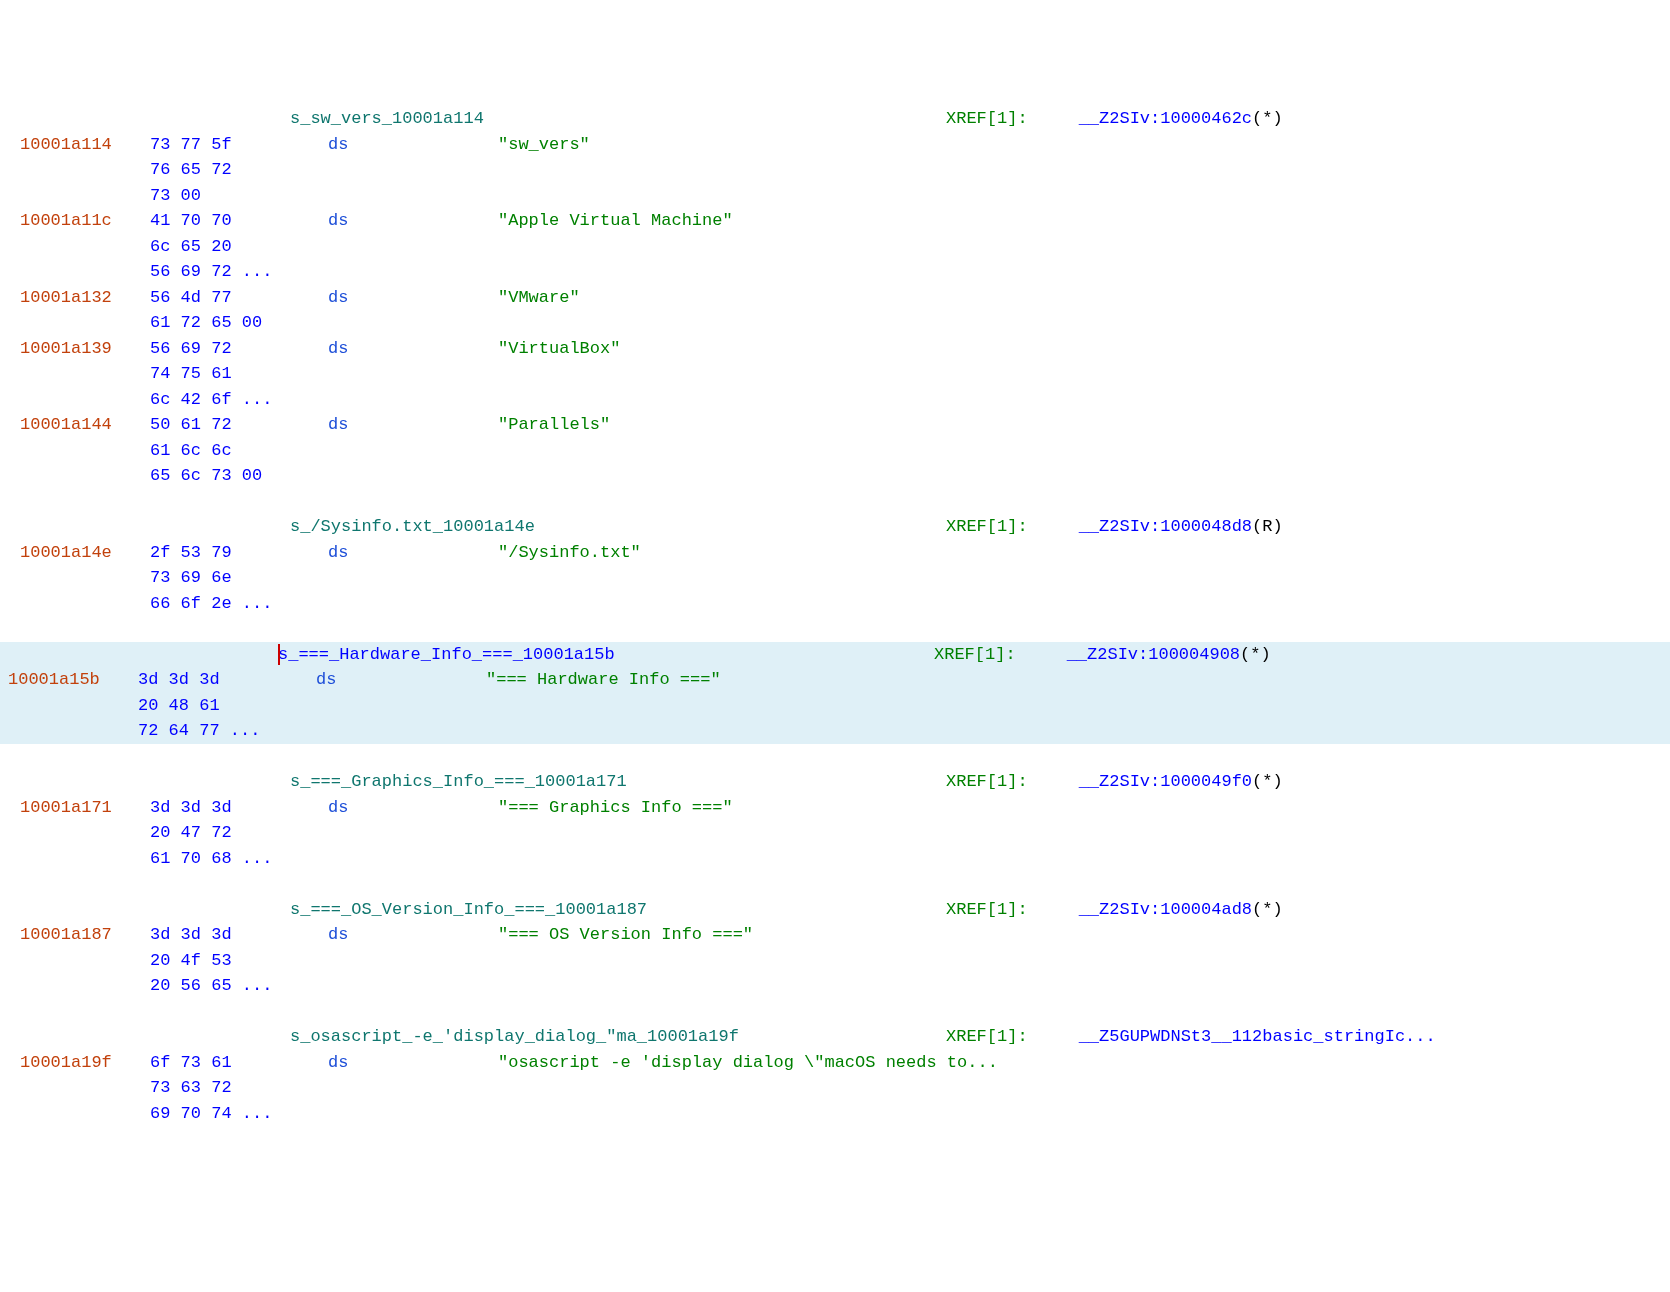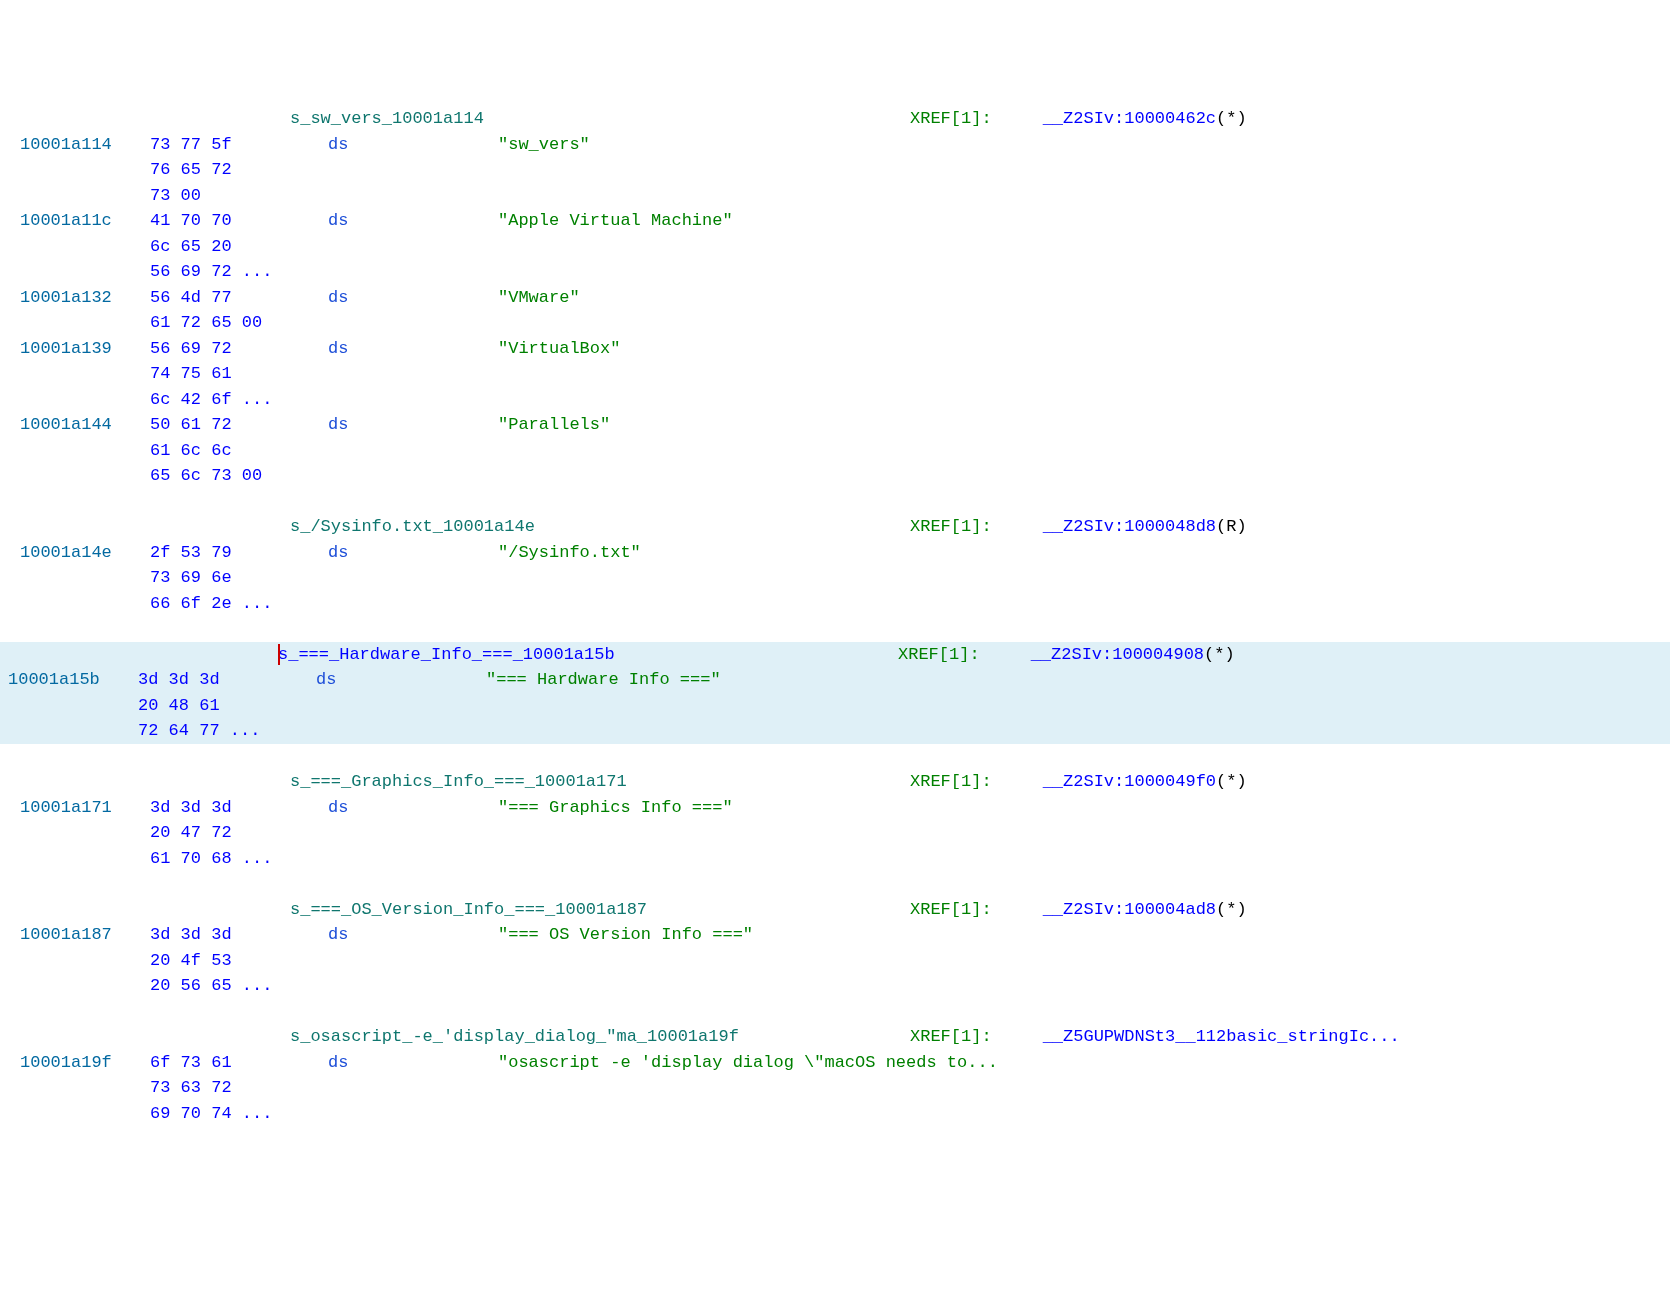--- a/index.html
+++ b/index.html
@@ -22,35 +22,36 @@
     padding: 0 20px 0 20px;
     min-height: 1.5em;
   }
   .row.highlight {
     background: #dff0f7;
     padding-left: 8px;
   }
   .col-addr {
     width: 130px;
     flex: 0 0 130px;
-    color: #0369a1;
+    color: #c2410c;
     font-family: Liberation Mono, monospace;
   }
   .col-bytes {
     width: 140px;
     flex: 0 0 140px;
     color: #0000ff;
     font-family: Liberation Mono, monospace;
   }
   .col-mid {
     width: 620px;
     flex: 0 0 620px;
   }
   .col-xref {
     flex: 1 1 auto;
+    margin-left: 36px;
   }
   .mnemonic {
     display: inline-block;
     width: 170px;
     color: #1d4ed8;
   }
   .label {
     color: #0f766e;
     display: inline-block;
   }

